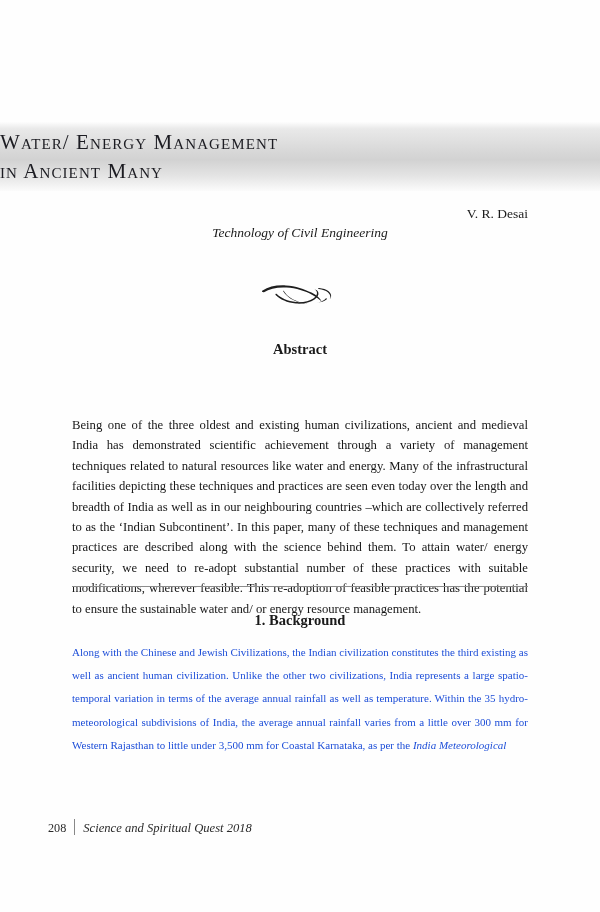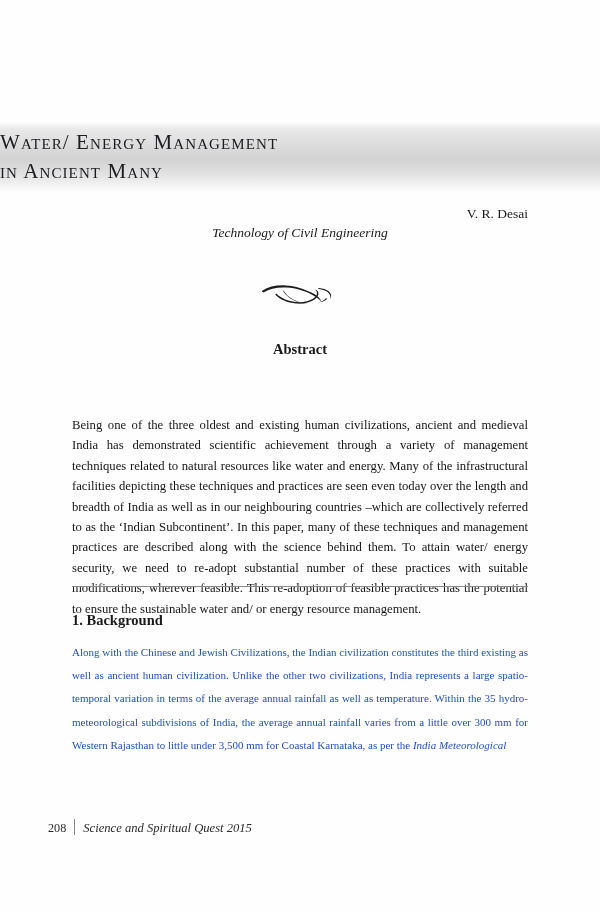--- a/index.html
+++ b/index.html
@@ -119,20 +119,21 @@
     height: 1px;
     background: #8c8c8c;
   }
 
   
   .section-heading {
     position: absolute;
     left: 72px;
     right: 72px;
     top: 612px;
+    text-align: center;
     font-weight: bold;
     font-size: 14.5px;
   }
   .section-body {
     position: absolute;
     left: 72px;
     right: 72px;
     top: 641px;
     text-align: justify;
     text-justify: inter-word;
@@ -201,16 +202,16 @@
   <div class="abstract-body">Being one of the three oldest and existing human civilizations, ancient and medieval India has demonstrated scientific achievement through a variety of management techniques related to natural resources like water and energy. Many of the infrastructural facilities depicting these techniques and practices are seen even today over the length and breadth of India as well as in our neighbouring countries –which are collectively referred to as the ‘Indian Subcontinent’.  In this paper, many of these techniques and management practices are described along with the science behind them.  To attain water/ energy security, we need to re-adopt substantial number of these practices with suitable modifications, wherever feasible.  This re-adoption of feasible practices has the potential to ensure the sustainable water and/ or energy resource management.</div>
 
   <div class="rule"></div>
 
   <div class="section-heading">1.  Background</div>
   <div class="section-body"><span>Along with the Chinese and Jewish Civilizations, the Indian civilization constitutes the third existing as well as ancient human civilization.  Unlike the other two civilizations, India represents a large spatio-temporal variation in terms of the average annual rainfall as well as temperature.  Within the 35 hydro-meteorological subdivisions of India, the average annual rainfall varies from a little over 300 mm for Western Rajasthan to little under 3,500 mm for Coastal Karnataka, as per the </span><span class="ital">India Meteorological</span></div>
 
   <div class="footer">
     <span>208</span>
     <span class="footer-sep"></span>
-    <span class="footer-journal">Science and Spiritual Quest 2015</span>
+    <span class="footer-journal">Science and Spiritual Quest 2018</span>
   </div>
 
 </div>
 
 </body></html>

